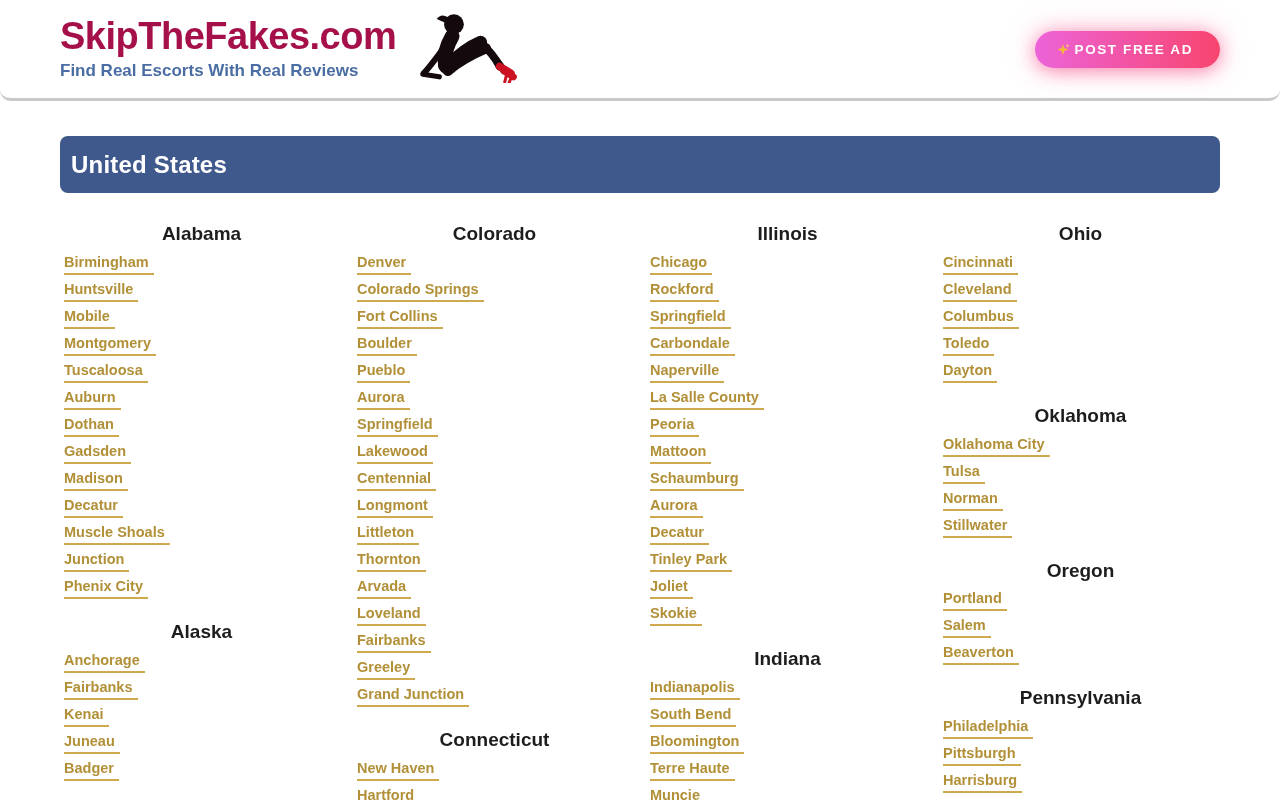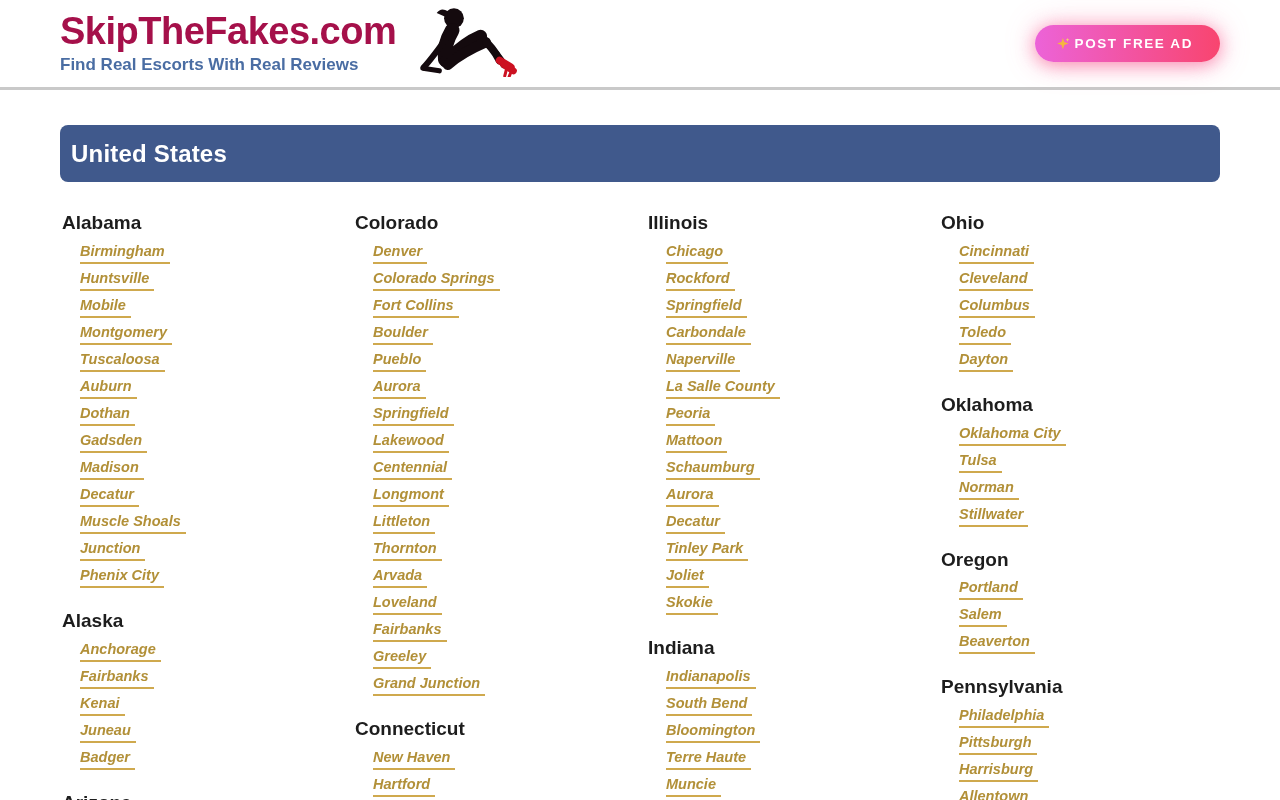--- a/index.html
+++ b/index.html
@@ -1,22 +1,22 @@
 <!DOCTYPE html>
 <html><head>
 <meta charset="utf-8">
 <style>
   * { margin:0; padding:0; box-sizing:border-box; }
   html,body { width:1280px; height:800px; overflow:hidden; background:#ffffff;
               font-family:"Liberation Sans", sans-serif; }
 
   
   .site-header {
-    height:90px; display:flex; align-items:center; justify-content:space-between;
-    padding:0 60px; background:#ffffff; border-bottom:3px solid #c9c9c9;
+    height:101px; display:flex; align-items:center; justify-content:space-between;
+    padding:0 60px; background:#ffffff; border-bottom:3px solid #c9c9c9;border-radius:11px;
   }
   .logo-wrap { display:flex; align-items:center; gap:10px; cursor:pointer; }
   .logo-title {
     font-size:38px; font-weight:700; color:#a5104a; letter-spacing:-0.5px; line-height:1.05;
   }
   .logo-tagline {
     font-size:17px; font-weight:700; color:#4a6da3; margin-top:4px;
   }
   .logo-img { display:block; margin-left:4px; }
 
@@ -39,22 +39,23 @@
 
   
   .directory {
     margin-top:30px; padding:0 60px;
     display:grid; grid-template-columns:repeat(4,1fr); column-gap:12px;
   }
   .state-section + .state-section { margin-top:22px; }
   .state-name {
     font-size:19px; line-height:1.2; font-weight:700; color:#1d1d1d;
     margin:0 0 7px 2px;
-  }
-  .city-list { list-style:none; margin-left:20px;font-style:italic; }
+    text-align:center;
+  }
+  .city-list { list-style:none; margin-left:4px; }
   .city-list li { margin-bottom:5px; }
   .city-link {
     display:inline-block; cursor:pointer; text-decoration:none;
     font-size:14.5px; line-height:16px; font-weight:700; color:#b29038;
     padding:0 5px 3px 0; border-bottom:2px solid #cfa94e;
   }
 </style>
 </head>
 <body>
 

